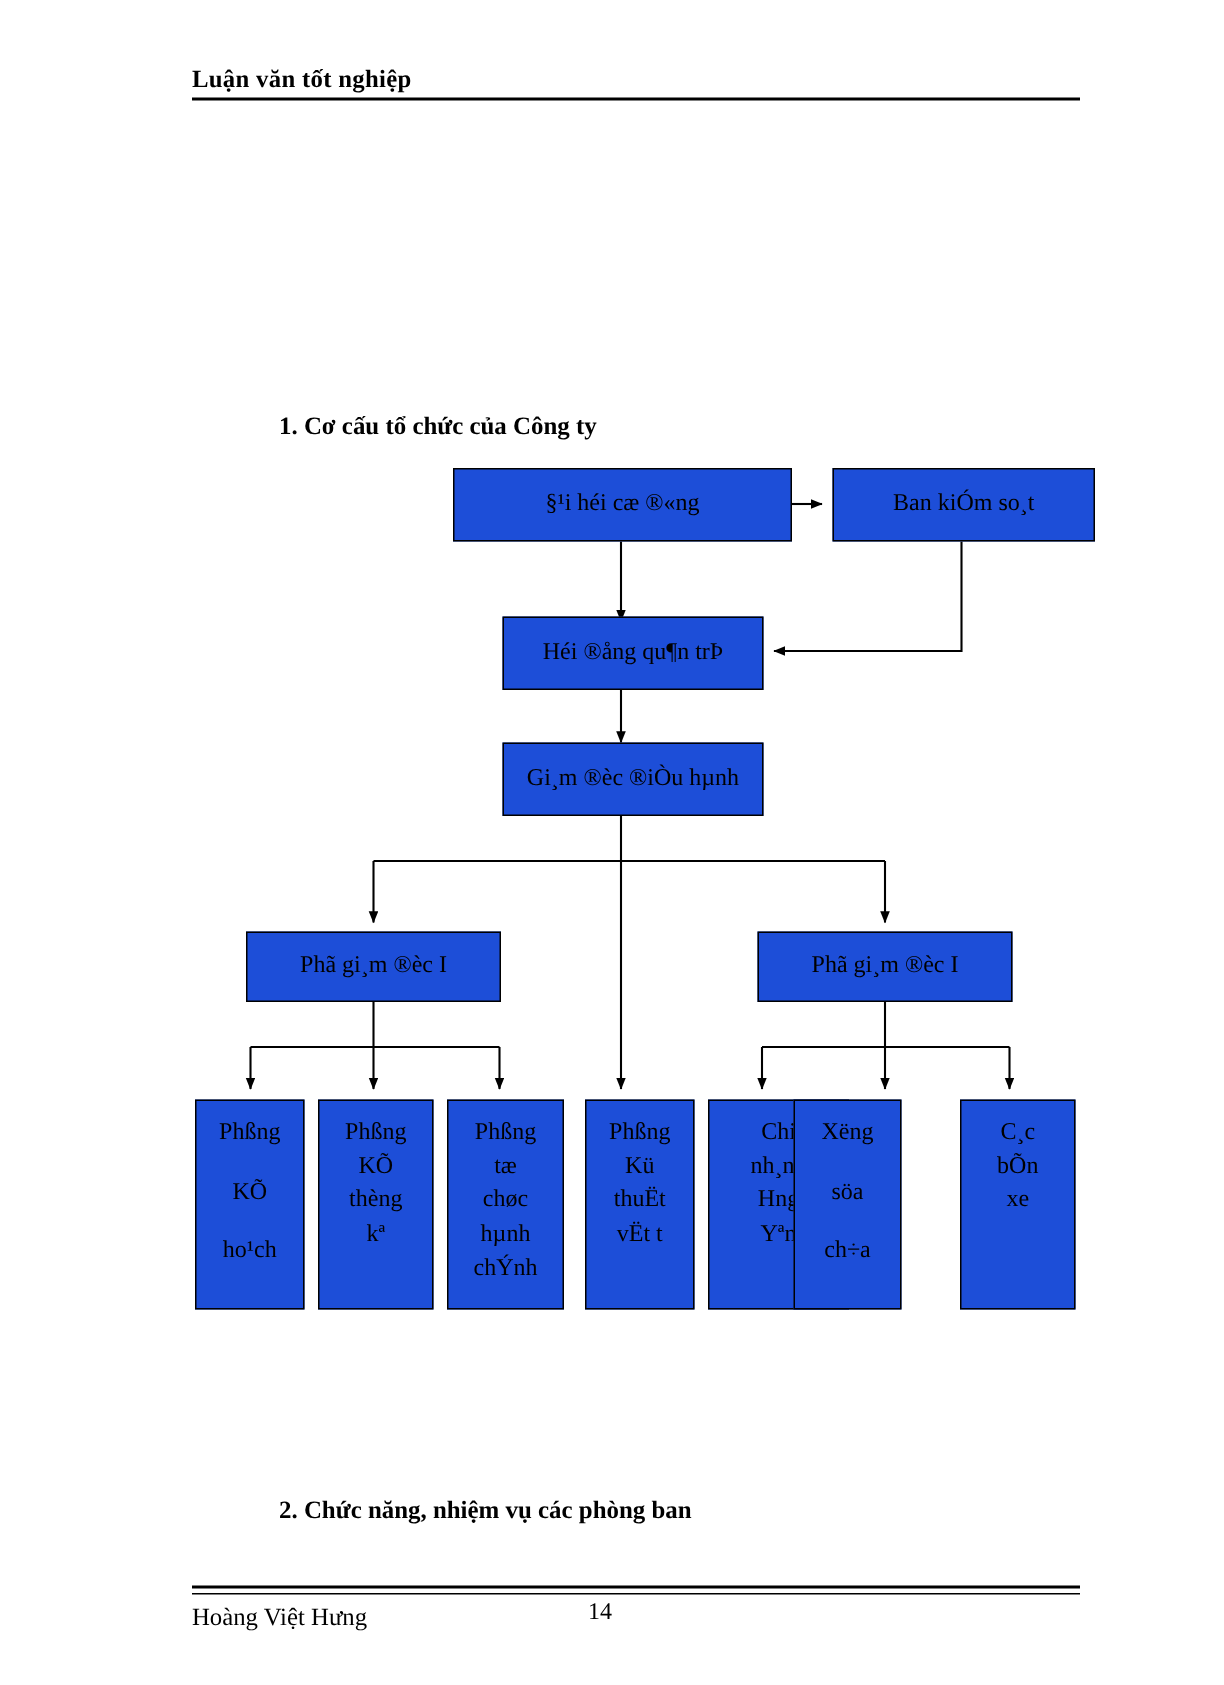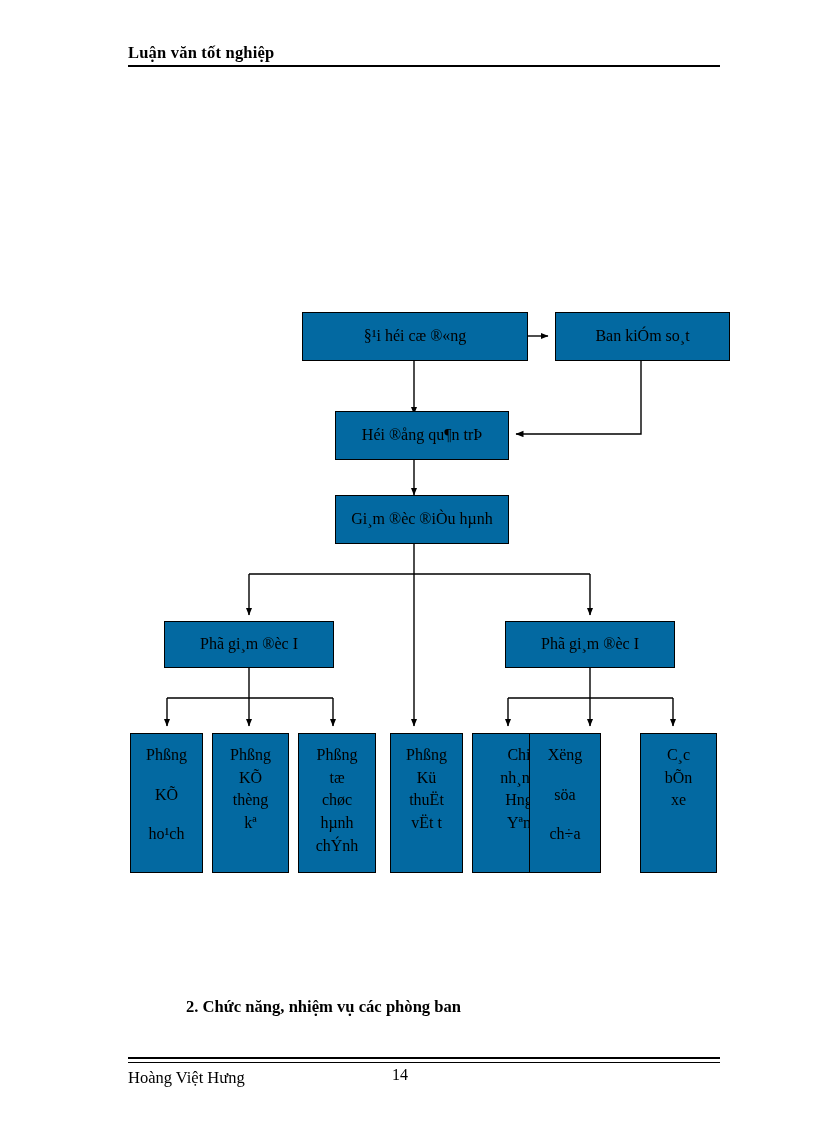--- a/index.html
+++ b/index.html
@@ -97,21 +97,21 @@
     top: 0;
     width: 816px;
     height: 1123px;
     pointer-events: none;
   }
   .chart svg { display: block; }
 
   .node {
     position: absolute;
     border: 1.4px solid #000;
-    background: #0369a1;
+    background: #1d4ed8;
     box-sizing: border-box;
     display: flex;
     align-items: center;
     justify-content: center;
     text-align: center;
     font-size: 16px;
     line-height: 1.15;
     padding: 2px 4px;
   }
   .node.tall {
@@ -167,20 +167,21 @@
 
 <div class="page">
 
   <div class="header">
     <div class="header-title">Luận văn tốt nghiệp</div>
     <div class="header-rule"></div>
   </div>
 
 
 
+  <div class="sub-heading sub-heading-1">1. Cơ cấu tổ chức của Công ty</div>
 
   <div class="chart">
     <svg width="816" height="1123" xmlns="http://www.w3.org/2000/svg">
       <defs>
         <marker id="arrow" markerWidth="9" markerHeight="9" refX="7.5" refY="3.2" orient="auto" markerUnits="userSpaceOnUse">
           <path d="M0,0 L8,3.2 L0,6.4 z" fill="#000"></path>
         </marker>
         <marker id="arrowL" markerWidth="9" markerHeight="9" refX="7.5" refY="3.2" orient="auto" markerUnits="userSpaceOnUse">
           <path d="M0,0 L8,3.2 L0,6.4 z" fill="#000"></path>
         </marker>

